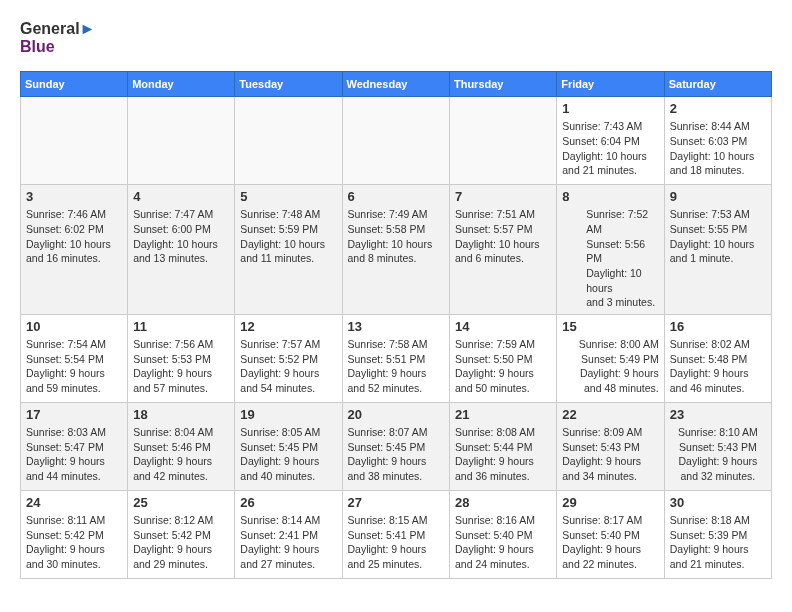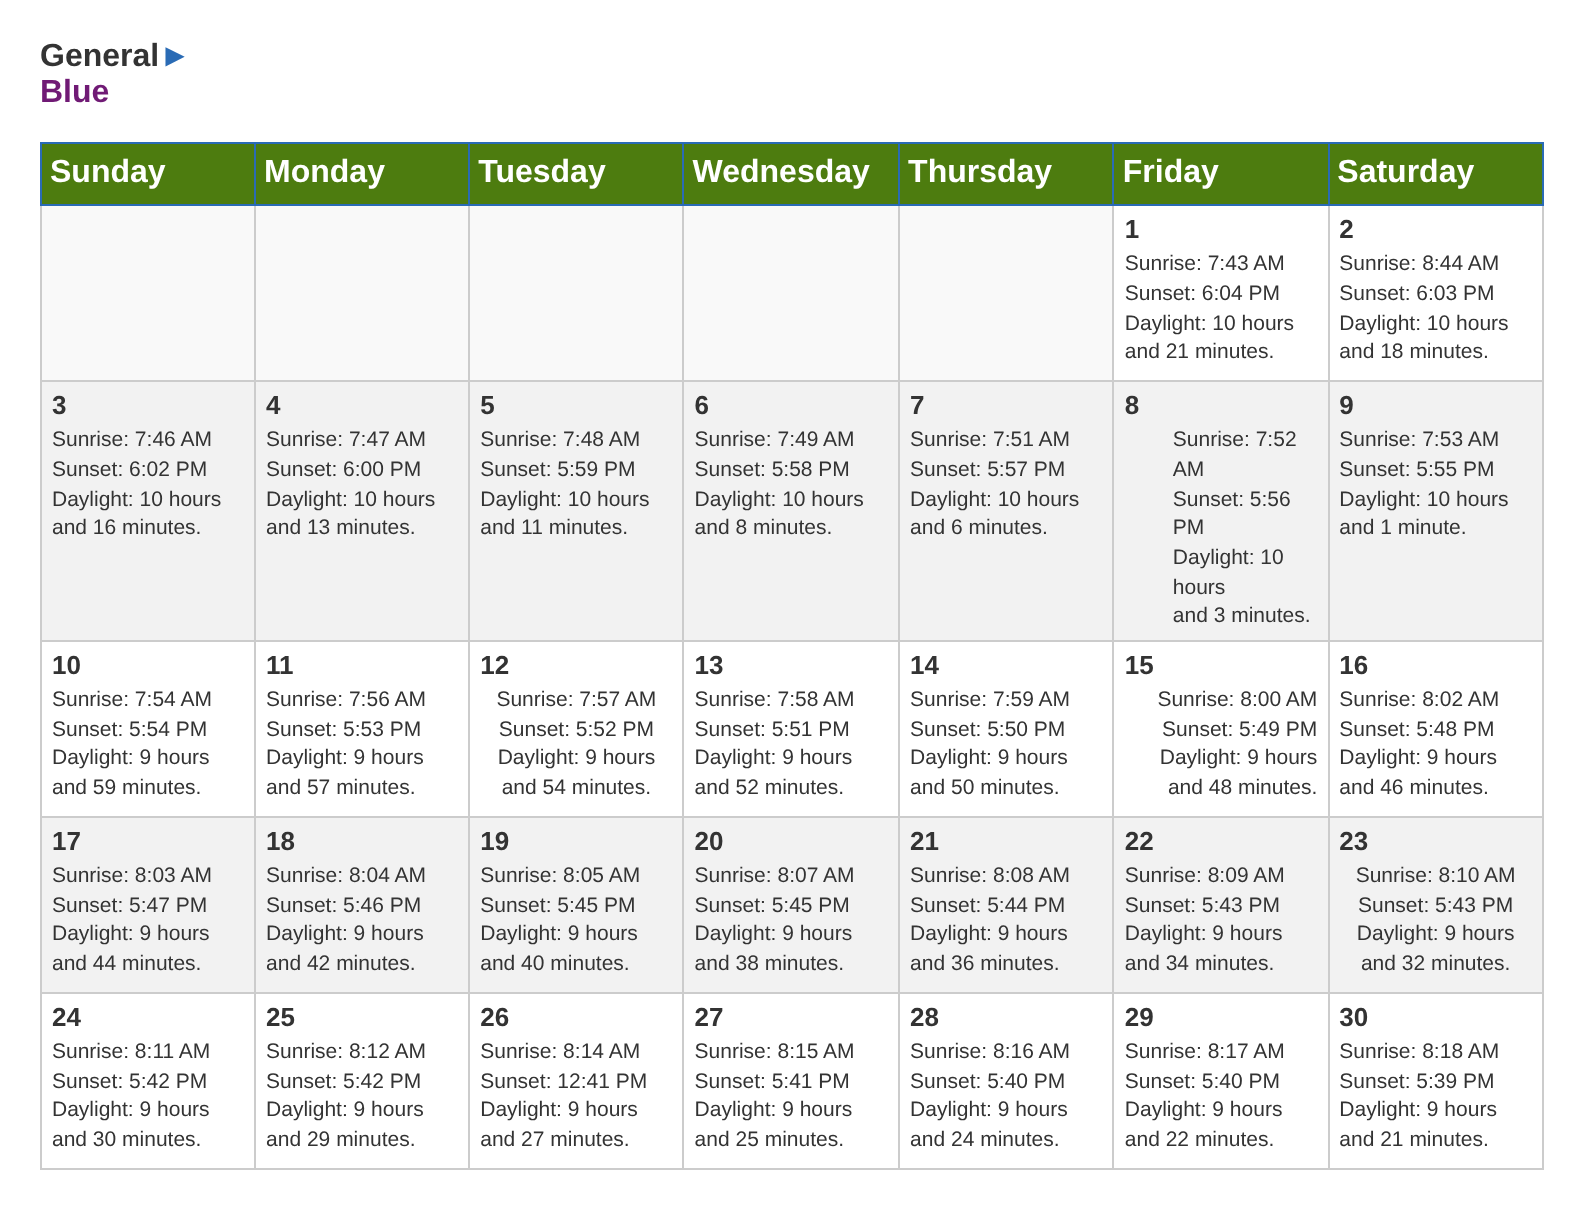--- a/index.html
+++ b/index.html
@@ -32,25 +32,25 @@
     .location {
       font-size: 16px;
       color: #555;
     }
     table {
       width: 100%;
       border-collapse: collapse;
       font-size: 11px;
     }
     th {
-      background: #4d7c0f;
+      background: #3b82f6;
       color: #fff;
       padding: 6px 4px;
       text-align: left;
-      font-size: 16px;
+      font-size: 11px;
       font-weight: bold;
       border: 1px solid #2a6bb5;
       margin-top: 28px;
     }
     td {
       border: 1px solid #ccc;
       vertical-align: top;
       padding: 4px 5px;
       height: 88px;
       width: 108px;
@@ -188,21 +188,21 @@
         </td>
         <td>
           <span class="day-num">11</span>
           <div class="day-info" style="white-space: pre-line;">Sunrise: 7:56 AM
 Sunset: 5:53 PM
 Daylight: 9 hours
 and 57 minutes.</div>
         </td>
         <td>
           <span class="day-num">12</span>
-          <div class="day-info" style="white-space: pre-line; text-align: center;">Sunrise: 7:57 AM
+          <div class="day-info" style="white-space: pre-line;">Sunrise: 7:57 AM
 Sunset: 5:52 PM
 Daylight: 9 hours
 and 54 minutes.</div>
         </td>
         <td>
           <span class="day-num">13</span>
           <div class="day-info" style="white-space: pre-line;">Sunrise: 7:58 AM
 Sunset: 5:51 PM
 Daylight: 9 hours
 and 52 minutes.</div>
@@ -291,21 +291,21 @@
         <td>
           <span class="day-num">25</span>
           <div class="day-info" style="white-space: pre-line;">Sunrise: 8:12 AM
 Sunset: 5:42 PM
 Daylight: 9 hours
 and 29 minutes.</div>
         </td>
         <td>
           <span class="day-num">26</span>
           <div class="day-info" style="white-space: pre-line;">Sunrise: 8:14 AM
-Sunset: 12:41 PM
+Sunset: 2:41 PM
 Daylight: 9 hours
 and 27 minutes.</div>
         </td>
         <td>
           <span class="day-num">27</span>
           <div class="day-info" style="white-space: pre-line;">Sunrise: 8:15 AM
 Sunset: 5:41 PM
 Daylight: 9 hours
 and 25 minutes.</div>
         </td>

